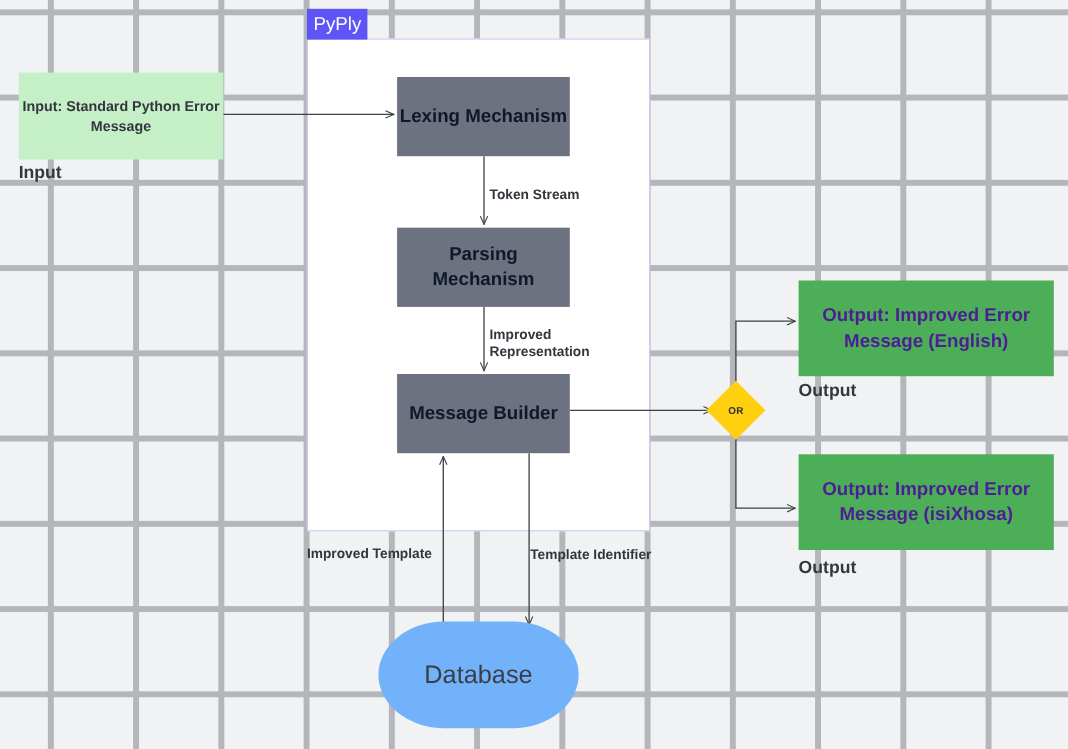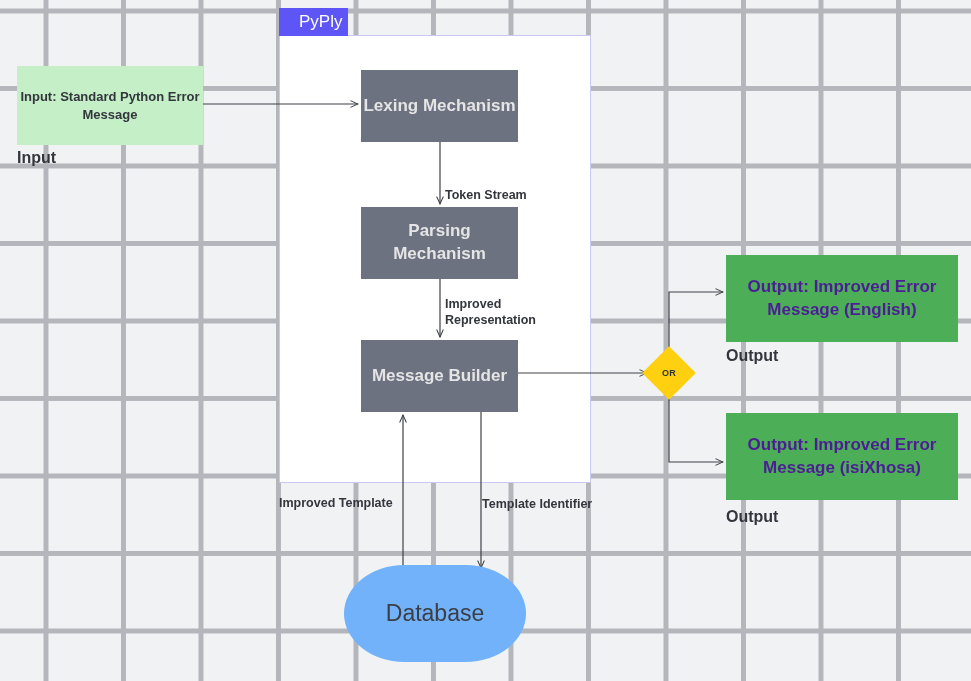--- a/index.html
+++ b/index.html
@@ -55,28 +55,28 @@
     box-sizing: border-box;
   }
   .group-label {
     position: absolute;
     left: 279px;
     top: 8px;
     background: #5d55f5;
     color: #ffffff;
     font-size: 17px;
     line-height: 1;
-    padding: 5px 6px 6px 20px;
+    padding: 5px 6px 6px 6px;
     font-family: "Liberation Sans", sans-serif;
   }
 
   
   .proc {
     background: #6c7280;
-    color: #e5e5e5;
+    color: #0f172a;
     font-size: 17px;
     font-weight: bold;
     line-height: 1.35;
   }
   #lexing   { left: 361px; top: 70px;  width: 157px; height: 72px; }
   #parsing  { left: 361px; top: 207px; width: 157px; height: 72px; }
   #builder  { left: 361px; top: 340px; width: 157px; height: 72px; }
 
   
   #input-box {
@@ -148,21 +148,21 @@
 
   
   .edge-label {
     position: absolute;
     font-size: 12.5px;
     font-weight: bold;
     color: #33363d;
     line-height: 1.3;
     white-space: pre-line;
   }
-  #lbl-token   { left: 445px; top: 187px; }
+  #lbl-token   { left: 445px; top: 169px; }
   #lbl-struct  { left: 445px; top: 296px; }
   #lbl-improv  { left: 279px; top: 495px; }
   #lbl-ident   { left: 482px; top: 496px; }
 
   
   #edges {
     position: absolute;
     left: 0; top: 0;
     width: 971px;
     height: 681px;

